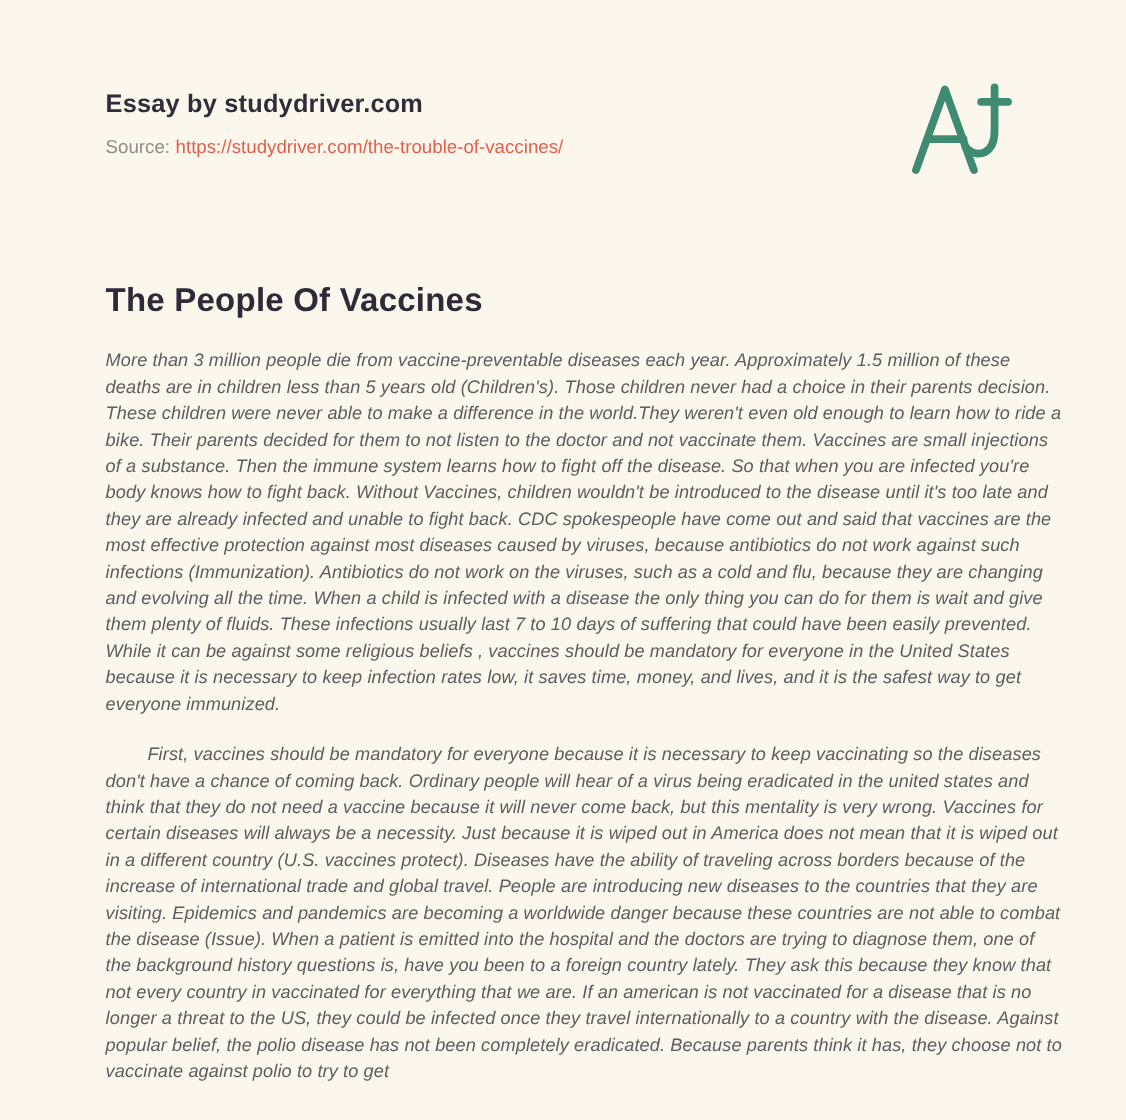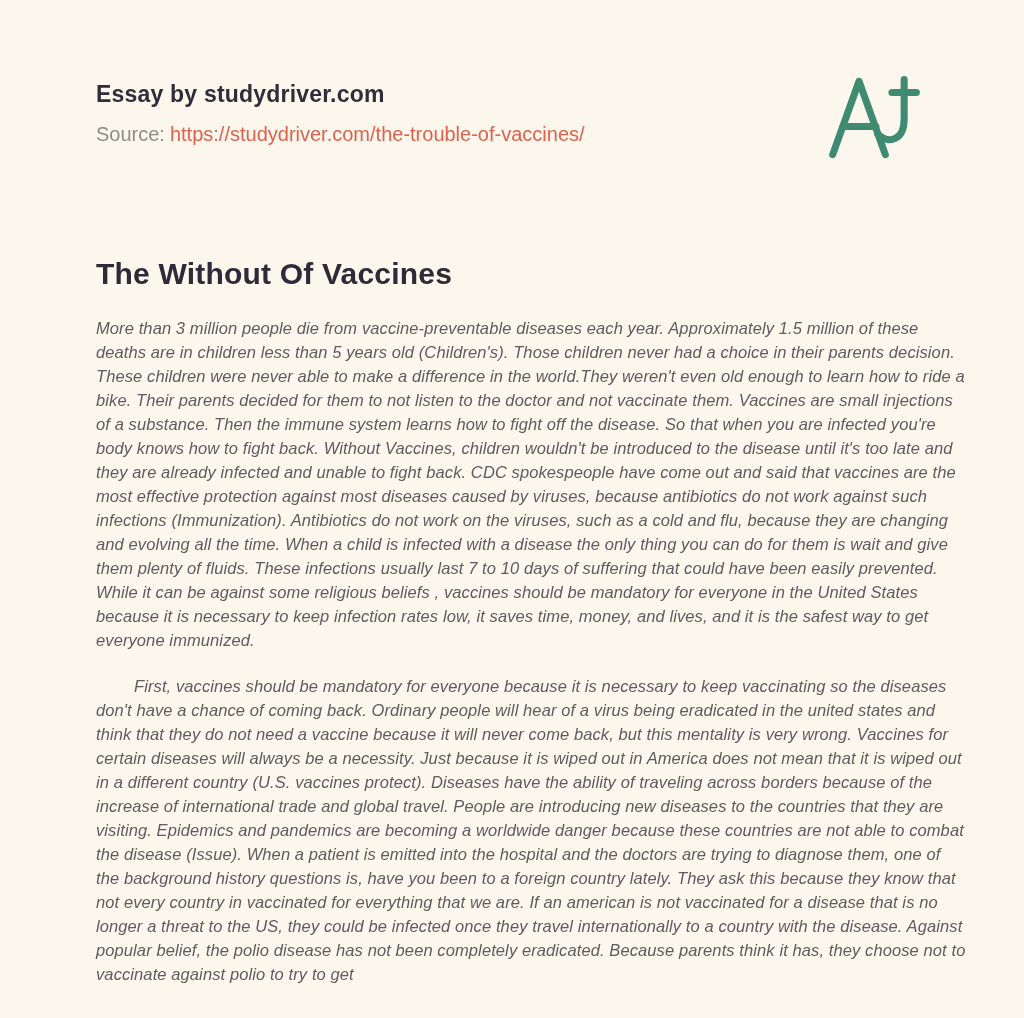--- a/index.html
+++ b/index.html
@@ -22,21 +22,21 @@
   }
   .essay-by {
     font-size: 23px;
     font-weight: 700;
     color: #2f2d3a;
     letter-spacing: 0.2px;
     line-height: 28px;
   }
   .source-line {
     margin-top: 16px;
-    font-size: 20px;
+    font-size: 17px;
     color: #8e8c87;
     line-height: 20px;
   }
   .source-url {
     color: #e0604d;
     text-decoration: none;
     margin-left: 5px;
     cursor: pointer;
   }
   .logo {
@@ -81,21 +81,21 @@
     <svg viewBox="0 0 110 100" xmlns="http://www.w3.org/2000/svg" aria-hidden="true">
       <g fill="none" stroke="#3e8b72" stroke-width="7.5" stroke-linecap="round" stroke-linejoin="round">
         <path d="M10 90 L38 12 L66 90"></path>
         <path d="M21 60 L56 60"></path>
         <path d="M86 10 L86 52 C86 74 70 80 58 68"></path>
         <path d="M73 24 L99 24"></path>
       </g>
     </svg>
   </div>
 
-  <h1 class="title">The Without Of Vaccines</h1>
+  <h1 class="title">The People Of Vaccines</h1>
 
   <div class="body-text">
     <p>More than 3 million people die from vaccine-preventable diseases each year. Approximately 1.5 million of these deaths are in children less than 5 years old (Children's). Those children never had a choice in their parents decision. These children were never able to make a difference in the world.They weren't even old enough to learn how to ride a bike. Their parents decided for them to not listen to the doctor and not vaccinate them. Vaccines are small injections of a substance. Then the immune system learns how to fight off the disease. So that when you are infected you're body knows how to fight back. Without Vaccines, children wouldn't be introduced to the disease until it's too late and they are already infected and unable to fight back. CDC spokespeople have come out and said that vaccines are the most effective protection against most diseases caused by viruses, because antibiotics do not work against such infections (Immunization). Antibiotics do not work on the viruses, such as a cold and flu, because they are changing and evolving all the time. When a child is infected with a disease the only thing you can do for them is wait and give them plenty of fluids. These infections usually last 7 to 10 days of suffering that could have been easily prevented. While it can be against some religious beliefs , vaccines should be mandatory for everyone in the United States because it is necessary to keep infection rates low, it saves time, money, and lives, and it is the safest way to get everyone immunized.</p>
     <p class="indented">First, vaccines should be mandatory for everyone because it is necessary to keep vaccinating so the diseases don't have a chance of coming back. Ordinary people will hear of a virus being eradicated in the united states and think that they do not need a vaccine because it will never come back, but this mentality is very wrong. Vaccines for certain diseases will always be a necessity. Just because it is wiped out in America does not mean that it is wiped out in a different country (U.S. vaccines protect). Diseases have the ability of traveling across borders because of the increase of international trade and global travel. People are introducing new diseases to the countries that they are visiting. Epidemics and pandemics are becoming a worldwide danger because these countries are not able to combat the disease (Issue). When a patient is emitted into the hospital and the doctors are trying to diagnose them, one of the background history questions is, have you been to a foreign country lately. They ask this because they know that not every country in vaccinated for everything that we are. If an american is not vaccinated for a disease that is no longer a threat to the US, they could be infected once they travel internationally to a country with the disease. Against popular belief, the polio disease has not been completely eradicated. Because parents think it has, they choose not to vaccinate against polio to try to get</p>
 
   </div>
 
 </div>
 
 </body></html>

